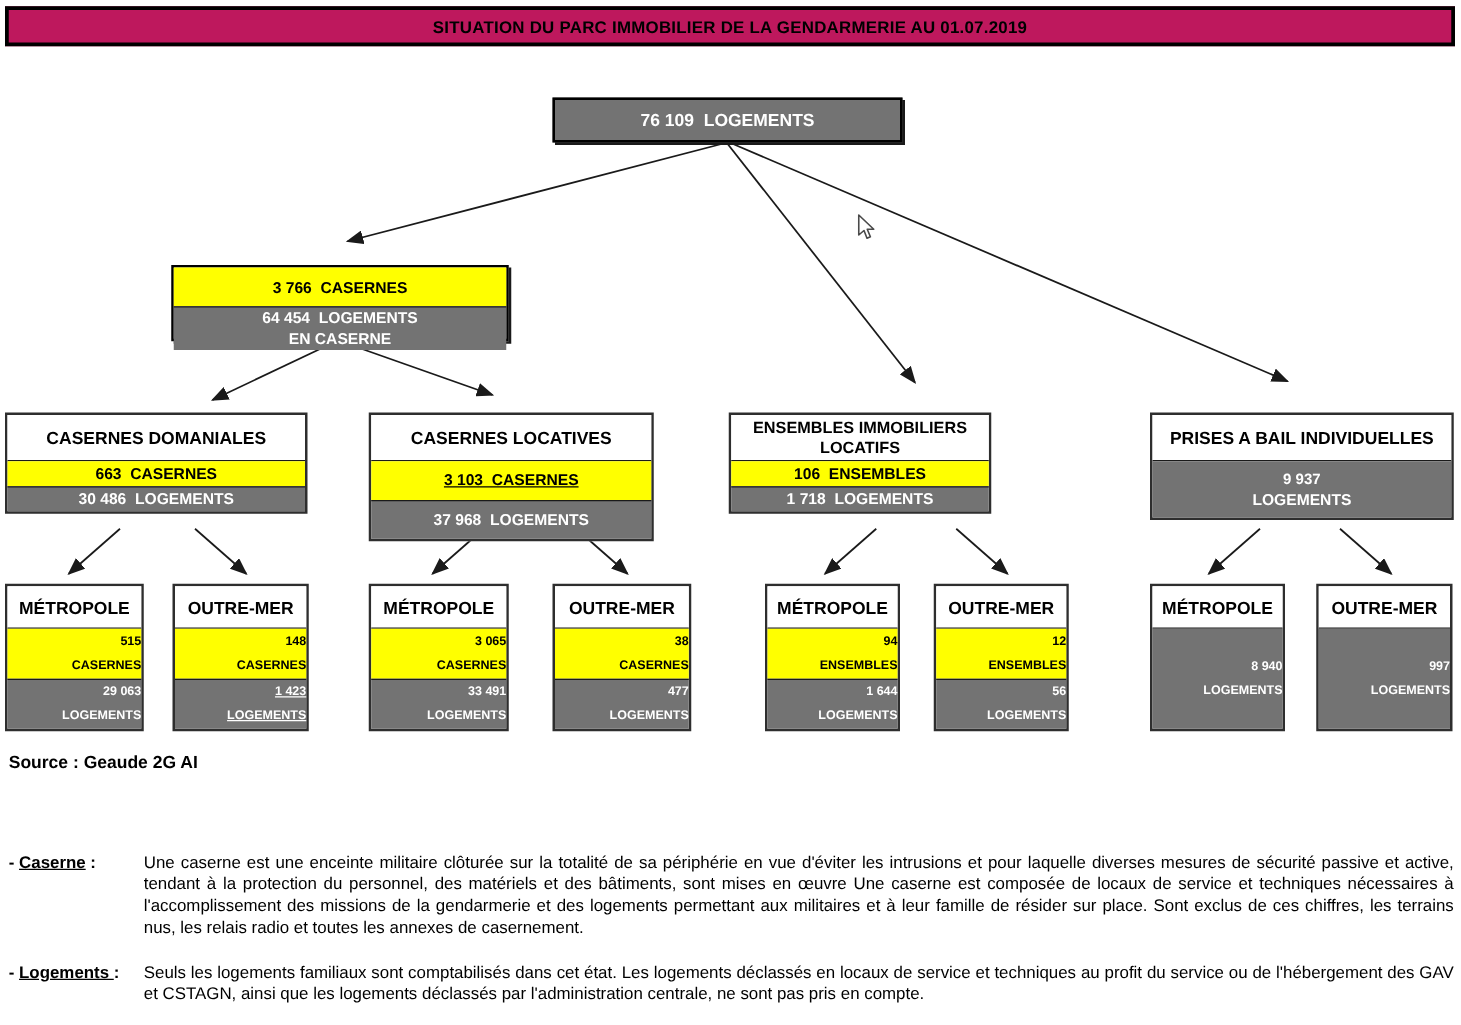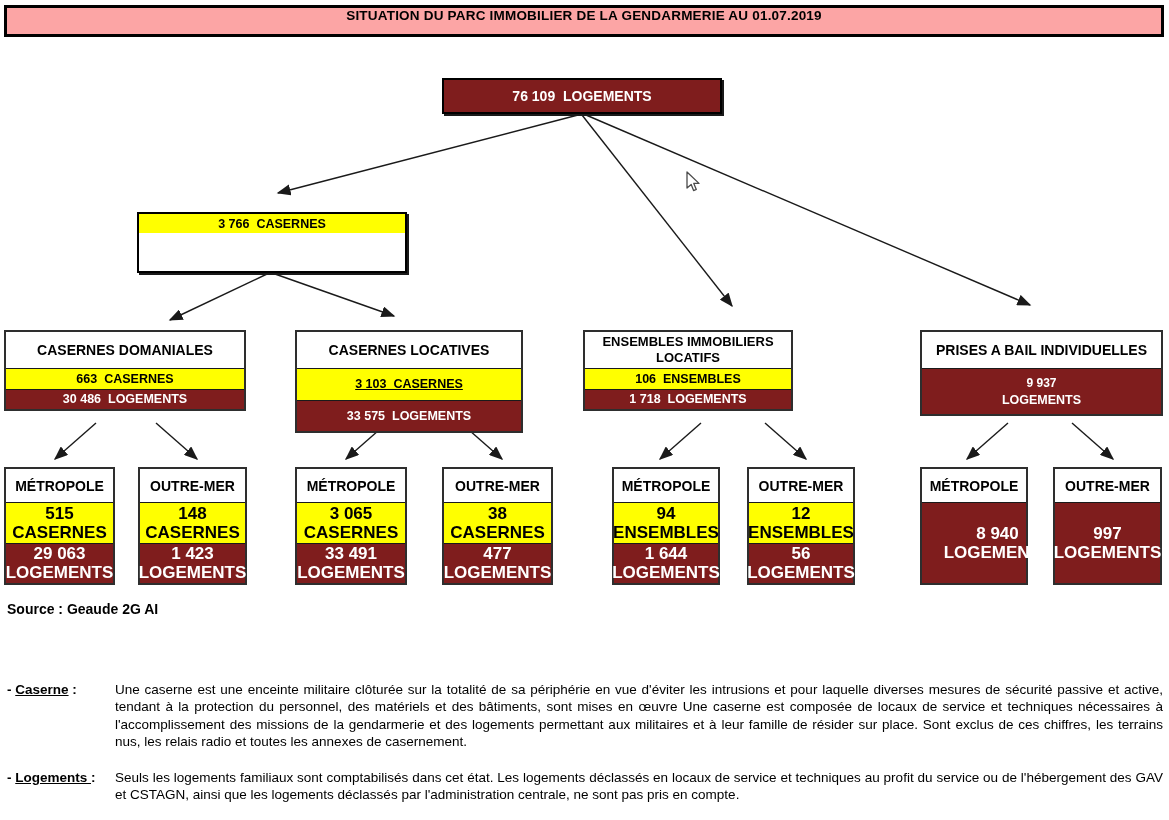--- a/index.html
+++ b/index.html
@@ -3,40 +3,40 @@
 <meta charset="utf-8">
 <style>
   html,body{margin:0;padding:0;}
   .page{
     position:relative; width:1169px; height:820px; background:#ffffff;
     font-family:"Liberation Sans","DejaVu Sans",sans-serif; color:#000; overflow:hidden;
   }
   
   .title-bar{
     position:absolute; left:4px; top:5px; width:1154px; height:26px;
-    background:#fca5a5; border:3px solid #000;
-    display:flex; justify-content:center;
+    background:#be185d; border:3px solid #000;
+    display:flex; align-items:center; justify-content:center;
     font-size:13.5px; font-weight:bold; letter-spacing:.2px;
   }
   
   .box{
     position:absolute; box-sizing:border-box; border:2px solid #2e2e2e; background:#fff;
     display:flex; flex-direction:column; text-align:center; font-weight:bold;
   }
   .box.heavy{ border:2px solid #000; box-shadow:2px 2px 0 #1a1a1a; }
   .hdr{
     background:#fff; display:flex; flex-direction:column; align-items:center; justify-content:center;
     font-size:13.5px; border-bottom:1px solid #1a1a1a; flex:none;
   }
   .band{ flex:none; display:flex; flex-direction:column; align-items:center; justify-content:center; }
   .band + .band{ border-top:1px solid #1a1a1a; }
   .yellow{ background:#FFFF00; color:#000; }
-  .blue{ background:#7f1d1d; color:#fff; }
+  .blue{ background:#737373; color:#fff; }
   .pre{ white-space:pre; }
-  .fs12{ font-size:17px; line-height:19px; }
+  .fs12{ font-size:10px; line-height:19px;align-items:flex-end; }
   .fs13{ font-size:13px; line-height:16px; }
   .fs14{ font-size:14px; }
   
   .arrows{ position:absolute; left:0; top:0; }
   
   .source{ position:absolute; left:7px; top:601px; font-size:14px; font-weight:bold; }
   .note{ position:absolute; left:7px; top:642px; font-size:13.5px; }
   .def{ position:absolute; left:7px; width:1156px; display:flex; }
   .def .label{ flex:none; width:108px; font-weight:bold; font-size:13.5px; line-height:17.4px; }
   .def .label .term{ text-decoration:underline; }
@@ -77,42 +77,46 @@
 
   <div class="title-bar">
     <span>SITUATION DU PARC IMMOBILIER DE LA GENDARMERIE AU 01.07.2019</span>
   </div>
 
   <div class="box heavy blue" style="left:442px; top:78px; width:280px; height:36px; justify-content:center;">
     <span class="pre" style="font-size:14px;">76 109  LOGEMENTS</span>
   </div>
 
   <div class="box heavy" style="left:137px; top:212px; width:270px; height:61px;">
-    <div class="band yellow" style="height:19px;">
+    <div class="band yellow" style="height:31px;">
       <span class="pre" style="font-size:12.5px;">3 766  CASERNES</span>
+    </div>
+    <div class="band blue" style="flex:1;">
+      <span class="pre" style="font-size:12.5px; line-height:17px;">64 454  LOGEMENTS</span>
+      <span class="pre" style="font-size:12.5px; line-height:17px;">EN CASERNE</span>
     </div>
   </div>
 
   <div class="box" style="left:4px; top:330px; width:242px; height:81px;">
     <div class="hdr fs14" style="height:36px;">CASERNES DOMANIALES</div>
     <div class="band yellow" style="flex:1;">
       <span class="pre" style="font-size:12.5px;">663  CASERNES</span>
     </div>
     <div class="band blue" style="flex:1;">
       <span class="pre" style="font-size:12.5px;">30 486  LOGEMENTS</span>
     </div>
   </div>
 
   <div class="box" style="left:295px; top:330px; width:228px; height:103px;">
     <div class="hdr fs14" style="height:36px;">CASERNES LOCATIVES</div>
     <div class="band yellow" style="flex:1;text-decoration:underline;">
       <span class="pre" style="font-size:12.5px;">3 103  CASERNES</span>
     </div>
     <div class="band blue" style="flex:1;">
-      <span class="pre" style="font-size:12.5px;">33 575  LOGEMENTS</span>
+      <span class="pre" style="font-size:12.5px;">37 968  LOGEMENTS</span>
     </div>
   </div>
 
   <div class="box" style="left:583px; top:330px; width:210px; height:81px;">
     <div class="hdr fs13" style="height:36px;">
       <span>ENSEMBLES IMMOBILIERS</span>
       <span>LOCATIFS</span>
     </div>
     <div class="band yellow" style="flex:1;">
       <span class="pre" style="font-size:12.5px;">106  ENSEMBLES</span>
@@ -141,21 +145,21 @@
       <span class="pre">LOGEMENTS</span>
     </div>
   </div>
 
   <div class="box" style="left:138px; top:467px; width:109px; height:118px;">
     <div class="hdr fs14" style="height:33px;">OUTRE-MER</div>
     <div class="band yellow fs12" style="flex:1;">
       <span class="pre">148</span>
       <span class="pre">CASERNES</span>
     </div>
-    <div class="band blue fs12" style="flex:1;">
+    <div class="band blue fs12" style="flex:1;text-decoration:underline;">
       <span class="pre">1 423</span>
       <span class="pre">LOGEMENTS</span>
     </div>
   </div>
 
   <div class="box" style="left:295px; top:467px; width:112px; height:118px;">
     <div class="hdr fs14" style="height:33px;">MÉTROPOLE</div>
     <div class="band yellow fs12" style="flex:1;">
       <span class="pre">3 065</span>
       <span class="pre">CASERNES</span>

